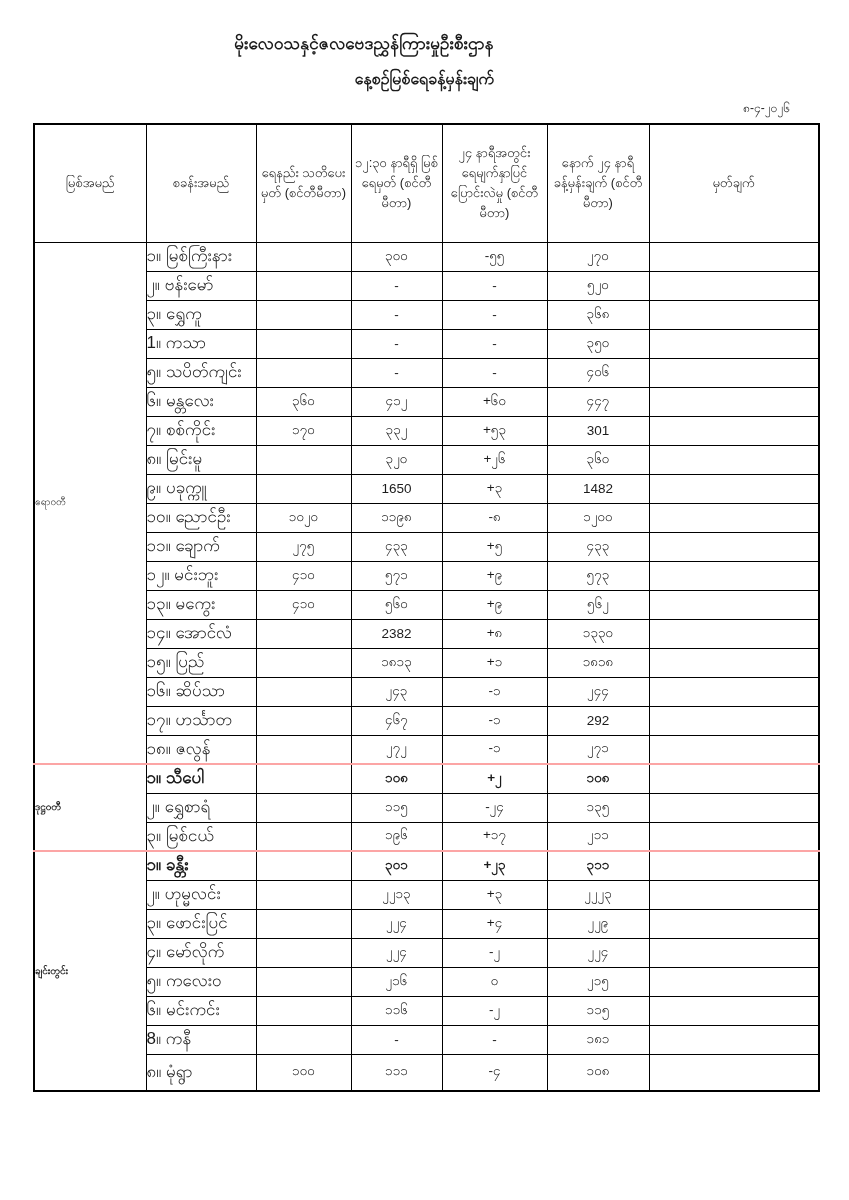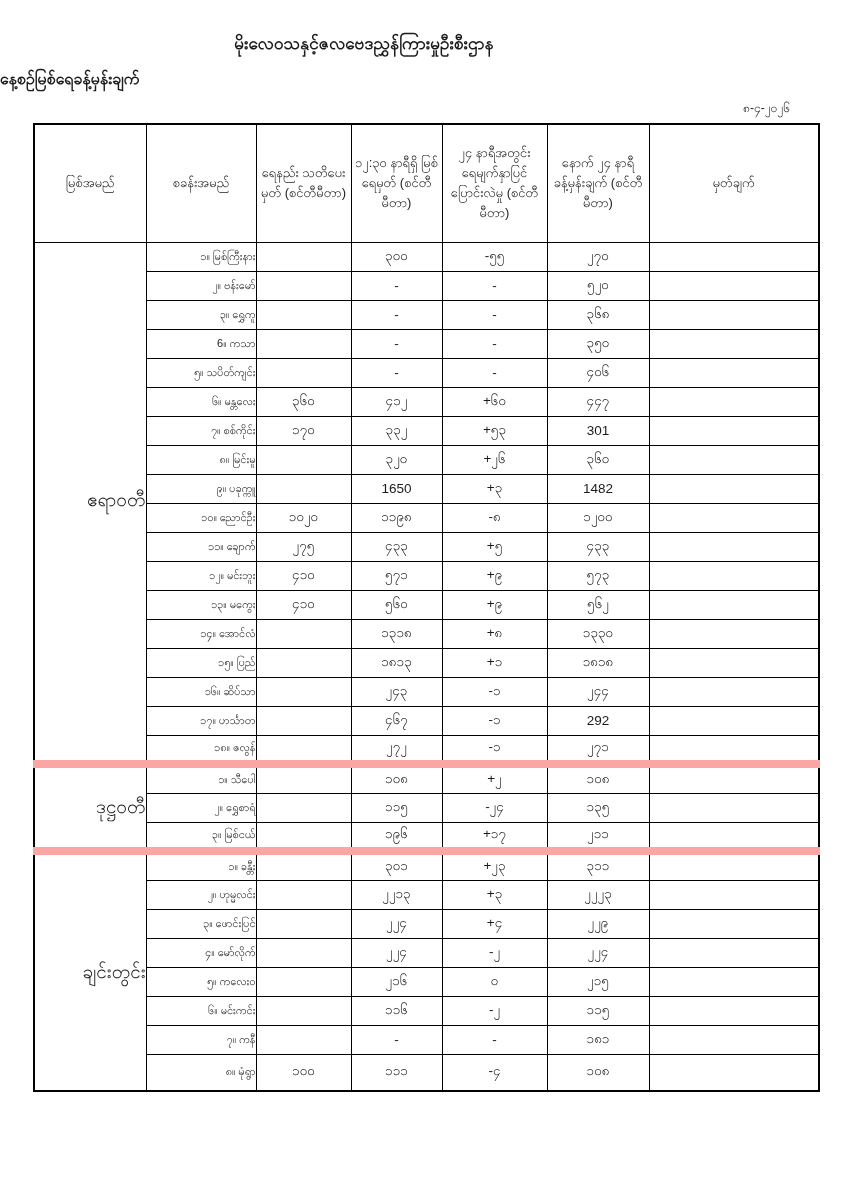--- a/index.html
+++ b/index.html
@@ -22,21 +22,21 @@
     text-align: center;
     font-size: 17px;
     font-weight: 600;
     letter-spacing: 0.2px;
   }
   .title-line2 {
     position: absolute;
     top: 68px;
     left: 0;
     width: 849px;
-    text-align: left;
+    text-align: center;
     font-size: 16px;
     font-weight: 600;
   }
   .report-date {
     position: absolute;
     top: 100px;
     right: 59px;
     font-size: 12px;
   }
   table.river-table {
@@ -70,43 +70,44 @@
     border-bottom: 2px solid #000;
   }
   tbody tr {
     height: 29px;
   }
   tbody tr:last-child {
     height: 37px;
     border-radius: 18px;
   }
   td.river-cell {
-    text-align: right;
-    vertical-align: middle;
-    font-size: 19px;
+    text-align: left;
+    vertical-align: middle;
+    font-size: 10px;
   }
   td.station-cell {
-    text-align: right;
+    text-align: left;
     padding-left: 8px;
-    font-size: 11px;
+    font-size: 17px;
     vertical-align: middle;
     white-space: nowrap;
   }
   td.num-cell {
     text-align: center;
     vertical-align: middle;
     font-size: 13.5px;
   }
   td.remark-cell {
     text-align: center;
     vertical-align: middle;
     font-size: 13px;
   }
   tr.group-start td {
-    border-top: 8px solid #fca5a5;
+    border-top: 2px solid #fca5a5;
+    font-weight: bold;
   }
 </style>
 </head>
 <body>
 
 <div class="title-line1">မိုးလေဝသနှင့်ဇလဗေဒညွှန်ကြားမှုဦးစီးဌာန</div>
 <div class="title-line2">နေ့စဉ်မြစ်ရေခန့်မှန်းချက်</div>
 <div class="report-date">၈-၄-၂၀၂၆</div>
 
 <table class="river-table">
@@ -150,21 +151,21 @@
       </tr>
       <tr>
         <td class="station-cell">၃။ ရွှေကူ</td>
         <td class="num-cell"></td>
         <td class="num-cell">-</td>
         <td class="num-cell">-</td>
         <td class="num-cell">၃၆၈</td>
         <td class="remark-cell"></td>
       </tr>
       <tr>
-        <td class="station-cell">6။ ကသာ</td>
+        <td class="station-cell">1။ ကသာ</td>
         <td class="num-cell"></td>
         <td class="num-cell">-</td>
         <td class="num-cell">-</td>
         <td class="num-cell">၃၅၀</td>
         <td class="remark-cell"></td>
       </tr>
       <tr>
         <td class="station-cell">၅။ သပိတ်ကျင်း</td>
         <td class="num-cell"></td>
         <td class="num-cell">-</td>
@@ -232,21 +233,21 @@
         <td class="station-cell">၁၃။ မကွေး</td>
         <td class="num-cell">၄၁၀</td>
         <td class="num-cell">၅၆၀</td>
         <td class="num-cell">+၉</td>
         <td class="num-cell">၅၆၂</td>
         <td class="remark-cell"></td>
       </tr>
       <tr>
         <td class="station-cell">၁၄။ အောင်လံ</td>
         <td class="num-cell"></td>
-        <td class="num-cell">၁၃၁၈</td>
+        <td class="num-cell">2382</td>
         <td class="num-cell">+၈</td>
         <td class="num-cell">၁၃၃၀</td>
         <td class="remark-cell"></td>
       </tr>
       <tr>
         <td class="station-cell">၁၅။ ပြည်</td>
         <td class="num-cell"></td>
         <td class="num-cell">၁၈၁၃</td>
         <td class="num-cell">+၁</td>
         <td class="num-cell">၁၈၁၈</td>
@@ -344,21 +345,21 @@
       </tr>
       <tr>
         <td class="station-cell">၆။ မင်းကင်း</td>
         <td class="num-cell"></td>
         <td class="num-cell">၁၁၆</td>
         <td class="num-cell">-၂</td>
         <td class="num-cell">၁၁၅</td>
         <td class="remark-cell"></td>
       </tr>
       <tr>
-        <td class="station-cell">၇။ ကနီ</td>
+        <td class="station-cell">8။ ကနီ</td>
         <td class="num-cell"></td>
         <td class="num-cell">-</td>
         <td class="num-cell">-</td>
         <td class="num-cell">၁၈၁</td>
         <td class="remark-cell"></td>
       </tr>
       <tr>
         <td class="station-cell">၈။ မုံရွာ</td>
         <td class="num-cell">၁၀၀</td>
         <td class="num-cell">၁၁၁</td>

